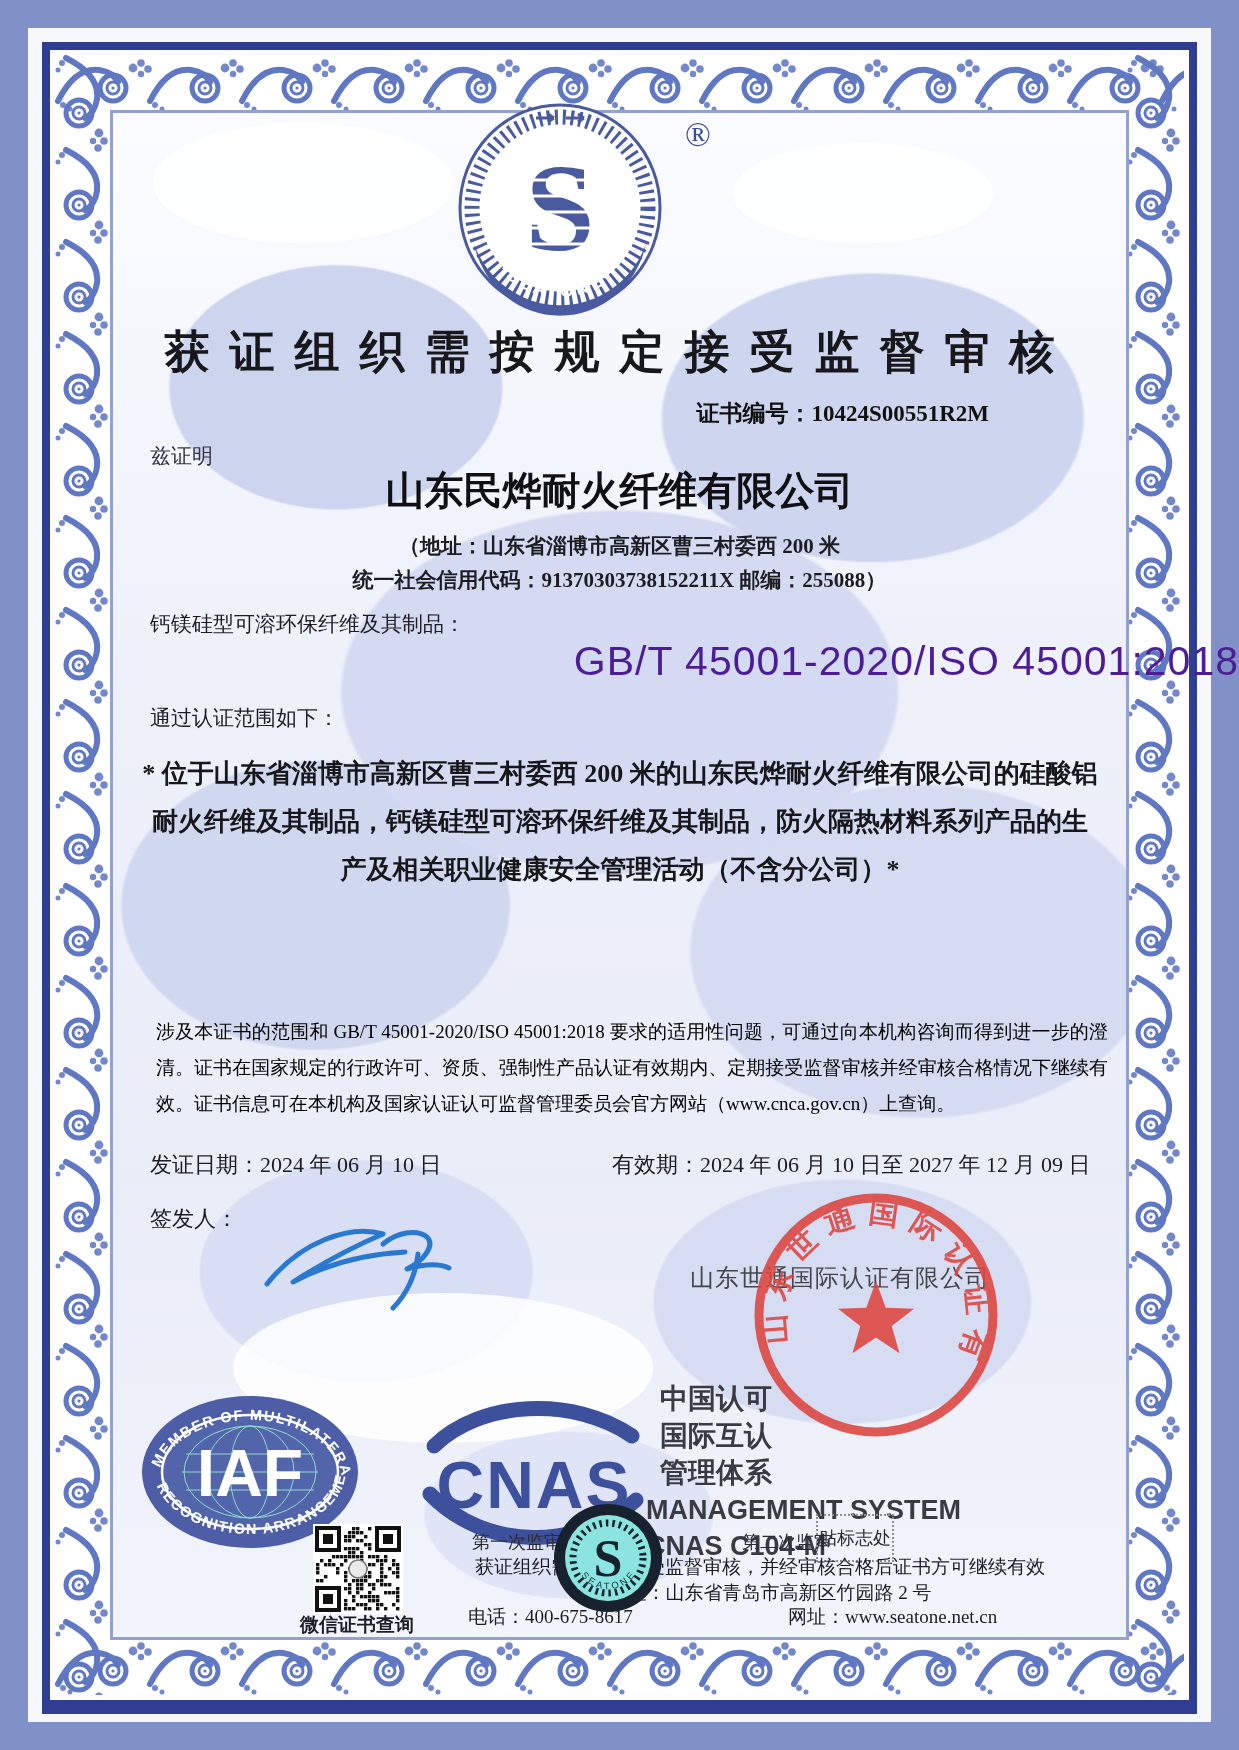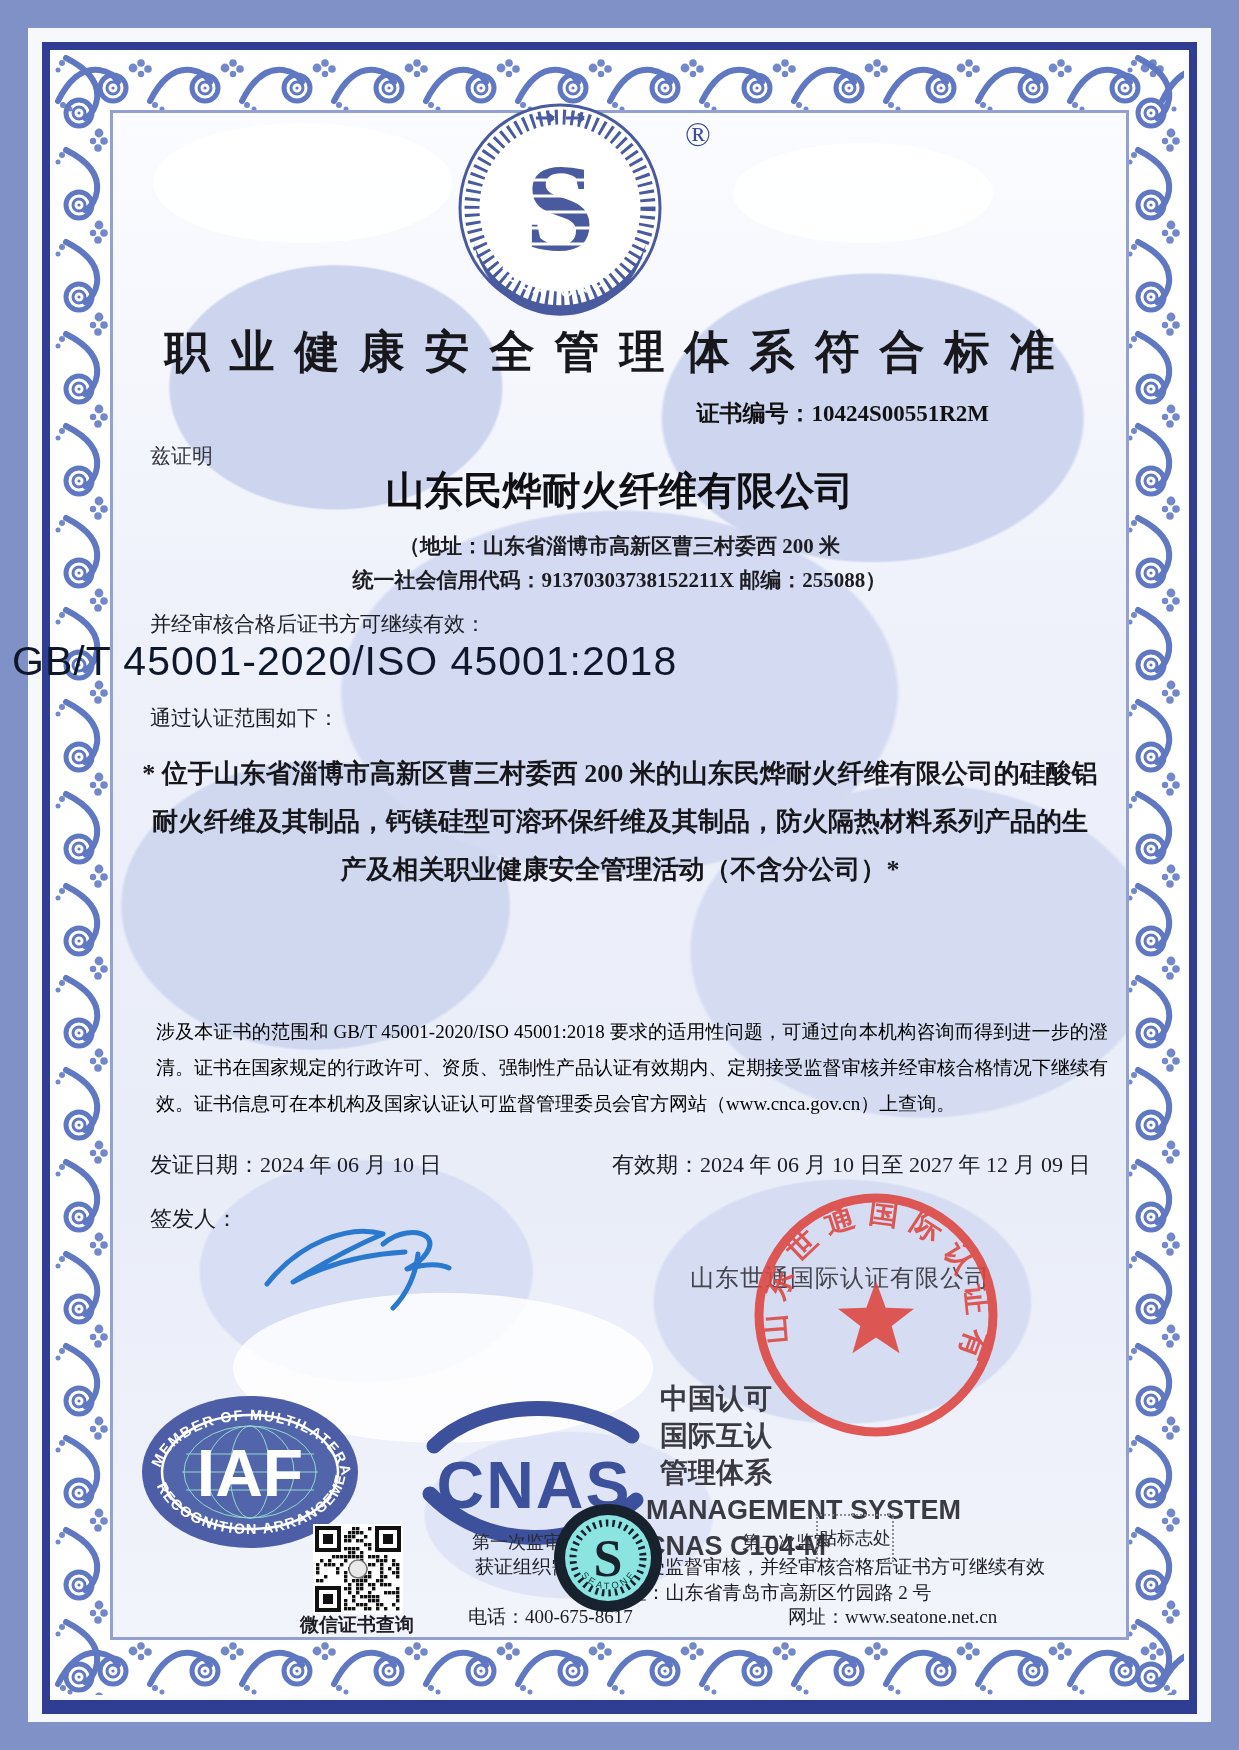--- a/index.html
+++ b/index.html
@@ -33,22 +33,22 @@
   .bg-cloud{position:absolute;border-radius:50%;background:#ffffff;opacity:.85;}
   .txt{position:absolute;white-space:nowrap;}
   .title{left:0;right:0;top:322px;text-align:center;font-size:45px;font-weight:600;
          letter-spacing:20px;color:#17171c;}
   .certno{right:250px;top:398px;font-size:23px;font-weight:700;color:#111;}
   .intro{left:150px;top:442px;font-size:21px;color:#33333a;}
   .company{left:0;right:0;top:464px;text-align:center;font-size:39px;font-weight:700;color:#101014;}
   .addr1{left:0;right:0;top:532px;text-align:center;font-size:21px;font-weight:600;}
   .addr2{left:0;right:0;top:566px;text-align:center;font-size:21px;font-weight:600;}
   .lbl1{left:150px;top:610px;font-size:21px;}
-  .gbt{left:12px;right:0;top:638px;text-align:left;font-size:41px;letter-spacing:1px;
-       font-family:"Liberation Sans","DejaVu Sans",sans-serif;color:#0f172a;}
+  .gbt{left:0;right:0;top:638px;text-align:right;font-size:41px;letter-spacing:1px;
+       font-family:"Liberation Sans","DejaVu Sans",sans-serif;color:#4c1d95;}
   .lbl2{left:150px;top:704px;font-size:21px;}
   .scope{left:140px;width:960px;top:750px;font-size:26px;font-weight:700;line-height:48px;
          text-align:center;white-space:normal;color:#16161b;}
   .disclaimer{left:156px;width:952px;top:1014px;font-size:19px;line-height:36px;
               text-align:justify;white-space:normal;color:#000000;}
   .date-issue{left:150px;top:1150px;font-size:22px;}
   .date-valid{left:612px;top:1150px;font-size:22px;}
   .signer{left:150px;top:1204px;font-size:22px;}
   .issuer-print{left:690px;top:1262px;font-size:24px;letter-spacing:1px;color:#45454d;}
   .accred{left:660px;top:1380px;font-size:28px;font-weight:600;line-height:37px;color:#3a3a42;}
@@ -197,27 +197,27 @@
         <line x1="72" y1="82" x2="148" y2="82"></line>
       <line x1="72" y1="98" x2="148" y2="98"></line>
         <line x1="72" y1="114" x2="148" y2="114"></line>
       <line x1="72" y1="130" x2="148" y2="130"></line>
         <line x1="72" y1="146" x2="148" y2="146"></line>
     </g>
     <path d="M86,20 h18 m0,0 l-6,-4 m6,4 l-6,4 M134,20 h-18 m18,0 l-6,-4 m6,4 l-6,4" stroke="#4a5a9e" stroke-width="3" fill="none"></path>
     <text x="248" y="48" text-anchor="middle" font-size="34" fill="#3d4d93">®</text>
   </svg>
 
-  <div class="txt title">职业健康安全管理体系符合标准</div>
+  <div class="txt title">获证组织需按规定接受监督审核</div>
   <div class="txt certno"><span>证书编号：</span><span>10424S00551R2M</span></div>
   <div class="txt intro">兹证明</div>
   <div class="txt company">山东民烨耐火纤维有限公司</div>
   <div class="txt addr1">（地址：山东省淄博市高新区曹三村委西 200 米</div>
   <div class="txt addr2">统一社会信用代码：91370303738152211X 邮编：255088）</div>
-  <div class="txt lbl1">并经审核合格后证书方可继续有效：</div>
+  <div class="txt lbl1">钙镁硅型可溶环保纤维及其制品：</div>
   <div class="txt gbt">GB/T 45001-2020/ISO 45001:2018</div>
   <div class="txt lbl2">通过认证范围如下：</div>
   <div class="txt scope">* 位于山东省淄博市高新区曹三村委西 200 米的山东民烨耐火纤维有限公司的硅酸铝耐火纤维及其制品，钙镁硅型可溶环保纤维及其制品，防火隔热材料系列产品的生产及相关职业健康安全管理活动（不含分公司）*</div>
   <div class="txt disclaimer">涉及本证书的范围和 GB/T 45001-2020/ISO 45001:2018 要求的适用性问题，可通过向本机构咨询而得到进一步的澄清。证书在国家规定的行政许可、资质、强制性产品认证有效期内、定期接受监督审核并经审核合格情况下继续有效。证书信息可在本机构及国家认证认可监督管理委员会官方网站（www.cnca.gov.cn）上查询。</div>
   <div class="txt date-issue">发证日期：2024 年 06 月 10 日</div>
   <div class="txt date-valid">有效期：2024 年 06 月 10 日至 2027 年 12 月 09 日</div>
   <div class="txt signer">签发人：</div>
   <div class="txt issuer-print">山东世通国际认证有限公司</div>
 
   <svg class="abs sig-svg" width="230" height="110" viewBox="0 0 230 110">

